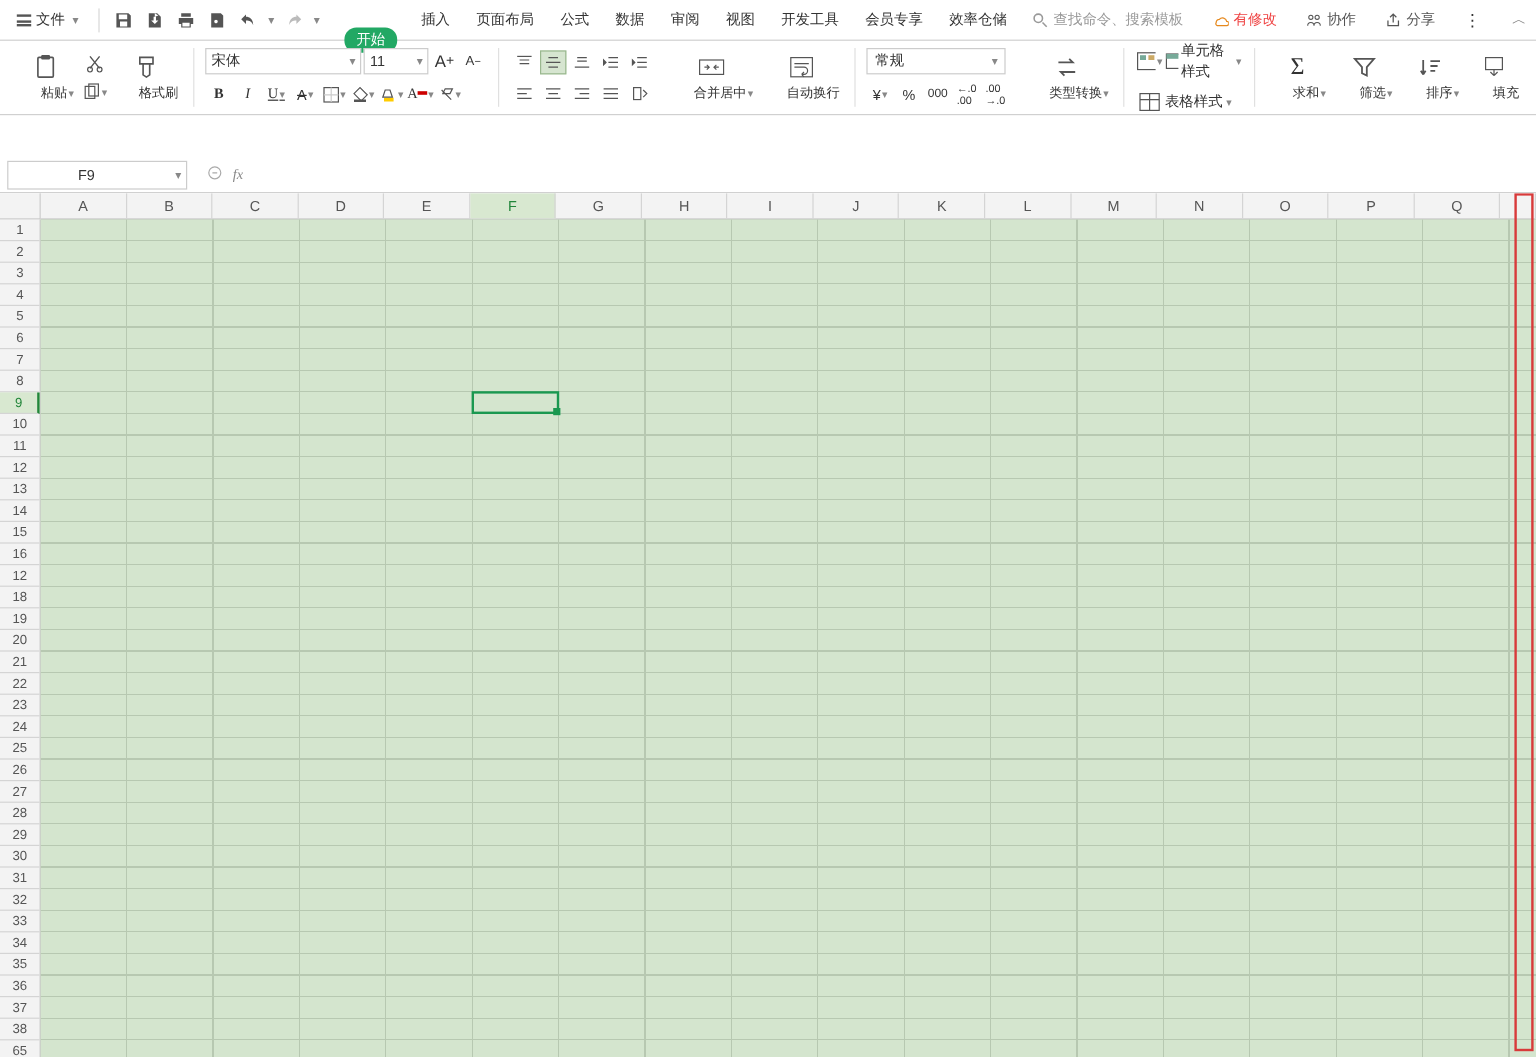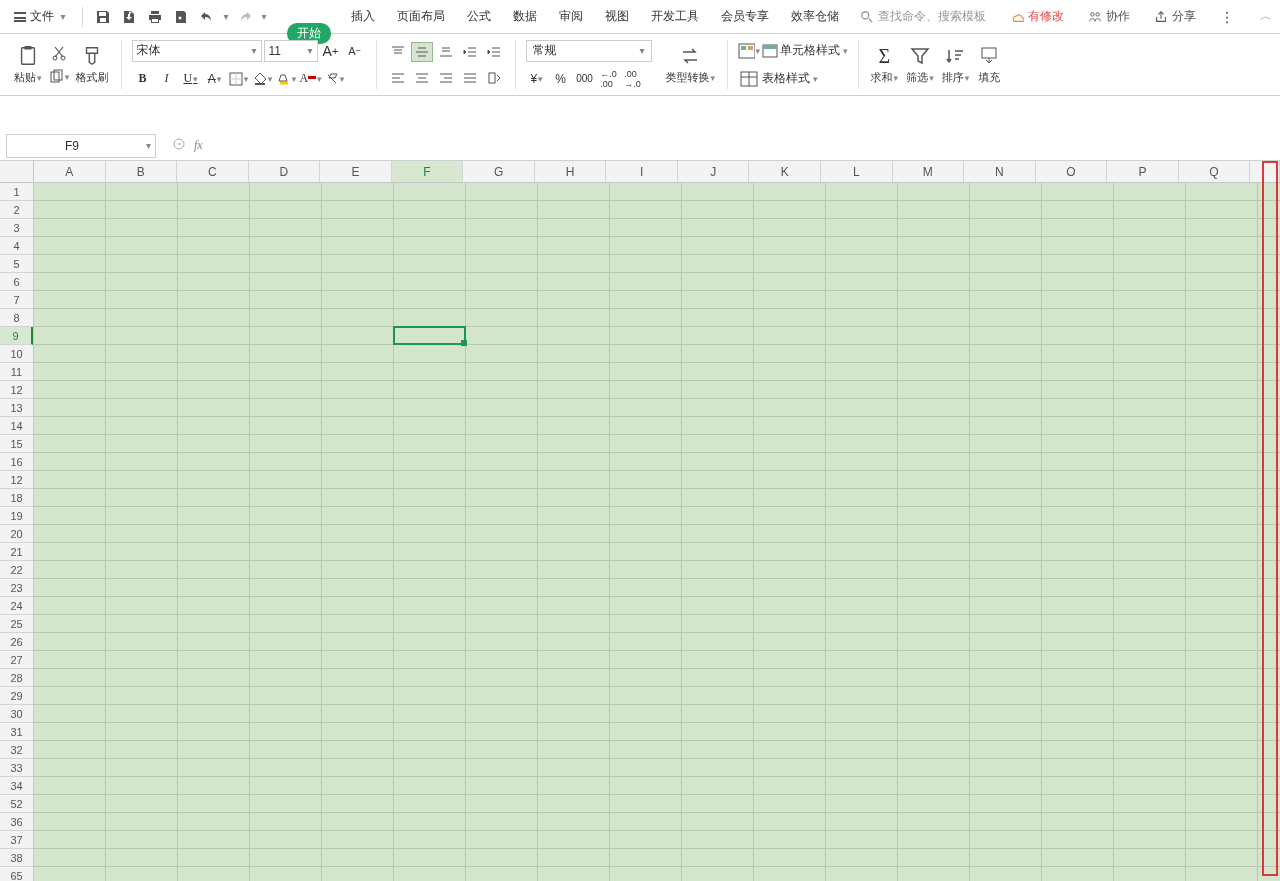--- a/index.html
+++ b/index.html
@@ -24,30 +24,30 @@
   .dots { letter-spacing: 2px; font-size: 14px; }
   
   
   .ribbon { height: 62px; display: flex; align-items: stretch; border-bottom: 1px solid #d0d0d0; padding: 0 6px; }
   .rgroup { display: flex; flex-direction: column; align-items: center; justify-content: center; padding: 0 6px; position: relative; }
   .rgroup.row { flex-direction: row; gap: 4px; align-items: center; }
   .rgroup .gcol { display: flex; flex-direction: column; align-items: center; gap: 2px; }
   .rgroup-sep { width: 1px; background: #e0e0e0; margin: 6px 4px; }
   .big-btn { display: flex; flex-direction: column; align-items: center; gap: 2px; cursor: pointer; padding: 2px; }
   .big-btn .ic { width: 24px; height: 24px; display: flex; align-items: center; justify-content: center; }
-  .big-btn .lbl { font-size: 11px; white-space: nowrap; }
+  .big-btn .lbl { font-size: 11px; white-space: nowrap; margin-left: 20px; }
   .sm-btn { width: 22px; height: 22px; display: flex; align-items: center; justify-content: center; cursor: pointer; }
   .font-select, .size-select { border: 1px solid #ccc; height: 22px; display: flex; align-items: center; padding: 0 4px; font-size: 12px; background: #fff; }
   .font-select { width: 130px; }
   .size-select { width: 54px; }
   .sel-arrow { margin-left: auto; color: #888; font-size: 10px; }
   .btn-row { display: flex; gap: 2px; }
   .align-btn { width: 22px; height: 20px; display:flex; align-items:center; justify-content:center; cursor:pointer; }
   .align-btn.sel { background: #d6e5d0; border: 1px solid #9ab88f; }
-  .num-select { border:1px solid #ccc; height:22px; width:126px; display:flex; align-items:center; padding:0 6px; background:#fff; }
+  .num-select { border:1px solid #ccc; height:22px; width:116px; display:flex; align-items:center; padding:0 6px; background:#fff; }
   
   
   .formula-bar { height: 30px; display: flex; align-items: center; border-bottom: 1px solid #d0d0d0; margin-top: 35px; }
   .name-box { width: 150px; height: 24px; border: 1px solid #ccc; margin: 0 6px; display: flex; align-items: center; padding: 0 26px 0 8px; position: relative; font-family: monospace; }
   .name-box .dd { position: absolute; right: 4px; color: #888; font-size: 10px; }
   .fx-icons { display: flex; align-items: center; gap: 8px; padding: 0 10px; color: #888; }
   .fx-label { font-style: italic; font-family: serif; }
   .formula-input { flex: 1; height: 24px; padding: 0 6px; }
   
   
@@ -309,20 +309,40 @@
         </div>
       <div class="align-btn">
           <svg width="14" height="12">
             <rect x="2" y="1" width="6" height="10" fill="none" stroke="#555"></rect>
             <path d="M10 3l3 3-3 3" fill="none" stroke="#555"></path>
           </svg>
         </div>
     </div>
   </div>
 
+  <div class="rgroup row">
+    <div class="big-btn">
+      <div class="ic">
+          <svg width="22" height="20" viewBox="0 0 22 20">
+            <rect x="1" y="4" width="20" height="12" fill="none" stroke="#555"></rect>
+            <path d="M5 10h4M13 10h4M7 8l2 2-2 2M15 8l-2 2 2 2" stroke="#555" fill="none"></path>
+          </svg>
+        </div>
+      <div class="lbl"><span>合并居中</span><span class="drop">▾</span></div>
+    </div>
+    <div class="big-btn">
+      <div class="ic">
+          <svg width="22" height="20" viewBox="0 0 22 20">
+            <rect x="2" y="2" width="18" height="16" fill="none" stroke="#555"></rect>
+            <path d="M5 7h12M5 10h8a3 3 0 010 6h-2m0 0l2-2m-2 2l2 2" fill="none" stroke="#555"></path>
+          </svg>
+        </div>
+      <div class="lbl">自动换行</div>
+    </div>
+  </div>
   <div class="rgroup-sep"></div>
 
   <div class="rgroup" style="gap:6px;align-items:flex-start;">
     <div class="num-select">
         <span>常规</span>
         <span class="sel-arrow">▾</span>
       </div>
     <div class="btn-row">
       <div class="sm-btn">¥<span class="drop">▾</span></div>
       <div class="sm-btn">%</div>
@@ -476,21 +496,21 @@
       <div class="row-h">25</div>
       <div class="row-h">26</div>
       <div class="row-h">27</div>
       <div class="row-h">28</div>
       <div class="row-h">29</div>
       <div class="row-h">30</div>
       <div class="row-h">31</div>
       <div class="row-h">32</div>
       <div class="row-h">33</div>
       <div class="row-h">34</div>
-      <div class="row-h">52</div>
+      <div class="row-h">35</div>
       <div class="row-h">36</div>
       <div class="row-h">37</div>
       <div class="row-h">38</div>
       <div class="row-h">65</div>
       <div class="row-h">40</div>
     </div>
   <div class="cells">
     <div class="cells-grid"></div>
     <div class="sel-cell" id="sel-cell" style="left: 359px; top: 143px; width: 73px; height: 19px;"></div>
   </div>

